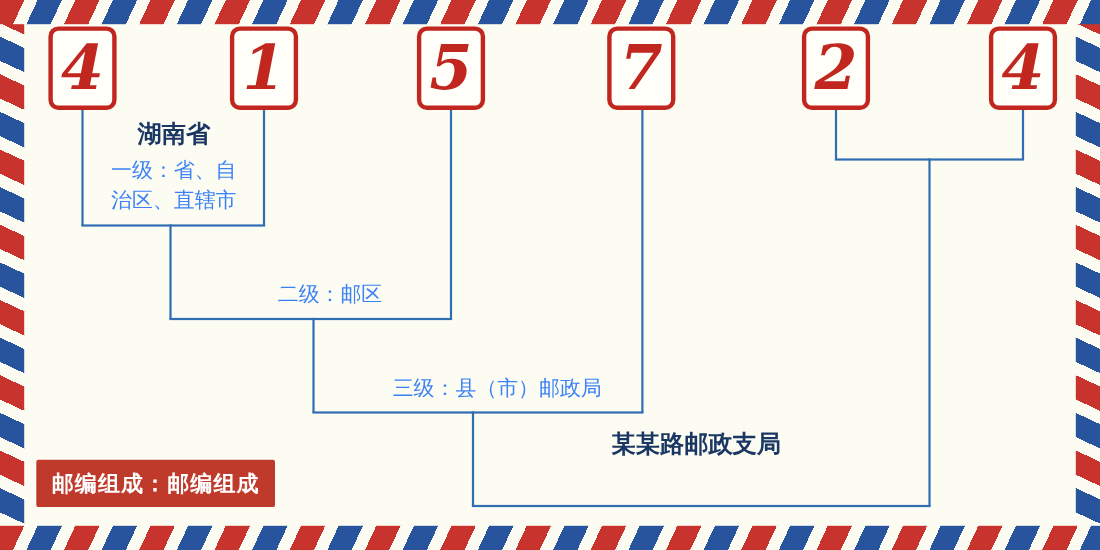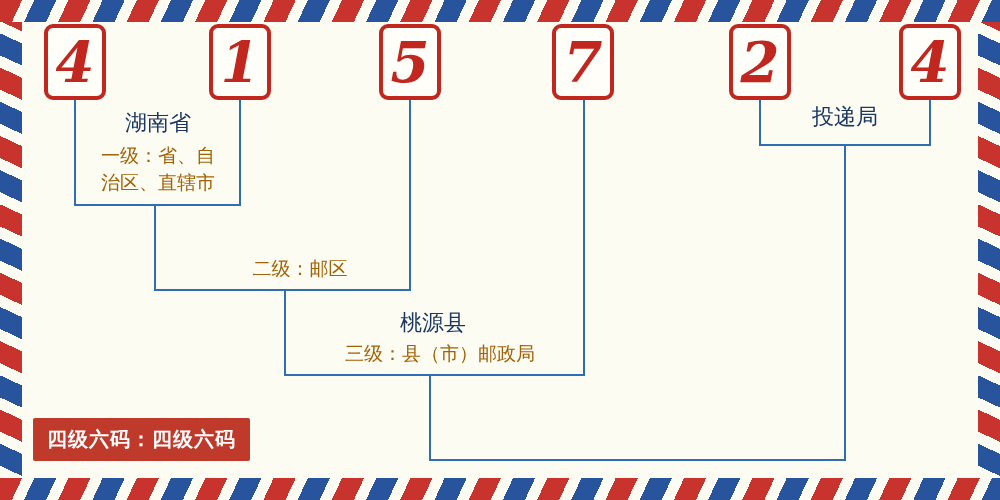--- a/index.html
+++ b/index.html
@@ -38,25 +38,25 @@
   .digit {
     font-family:"DejaVu Serif","Liberation Serif",serif;
     font-style:italic; font-weight:700; font-size:56px;
     color:#c1261f; line-height:1;
   }
 
   .vline { position:absolute; width:2px; background:#2f6eb3; }
   .hline { position:absolute; height:2px; background:#2f6eb3; }
 
   .place {
-    position:absolute; color:#1a3763; font-weight:400;
+    position:absolute; color:#1a3763; font-weight:700;
     font-size:22px; text-align:center; line-height:1.2;
   }
   .desc {
-    position:absolute; color:#a16207; font-size:19px;
+    position:absolute; color:#3b82f6; font-size:19px;
     text-align:center; line-height:27px;
   }
 
   .badge {
     position:absolute; left:33px; top:418px;
     background:#bf3a2b; color:#ffffff;
     font-weight:700; font-size:20px;
     padding:8px 14px; border-radius:2px; letter-spacing:1px;
   }
 </style>
@@ -104,21 +104,20 @@
   <div class="hline" style="left:154px;top:289px;width:257px"></div>
   <div class="hline" style="left:284px;top:374px;width:301px"></div>
   <div class="hline" style="left:429px;top:459px;width:417px"></div>
   <div class="hline" style="left:759px;top:144px;width:172px"></div>
 
   <div class="place" style="left:96px;top:110px;width:124px">湖南省</div>
   <div class="desc" style="left:97px;top:142px;width:122px">一级：省、自治区、直辖市</div>
 
   <div class="desc" style="left:220px;top:255px;width:160px">二级：邮区</div>
 
-  <div class="place" style="left:371px;top:310px;width:124px">桃源县</div>
-  <div class="desc" style="left:328px;top:340px;width:224px">三级：县（市）邮政局</div>
+  <div class="desc" style="left:340px;top:340px;width:224px">三级：县（市）邮政局</div>
+
+  <div class="place" style="left:531px;top:392px;width:204px">某某路邮政支局</div>
 
 
-  <div class="place" style="left:783px;top:104px;width:124px">投递局</div>
-
-  <div class="badge">四级六码：四级六码</div>
+  <div class="badge">邮编组成：邮编组成</div>
 
 </div>
 
 </body></html>

